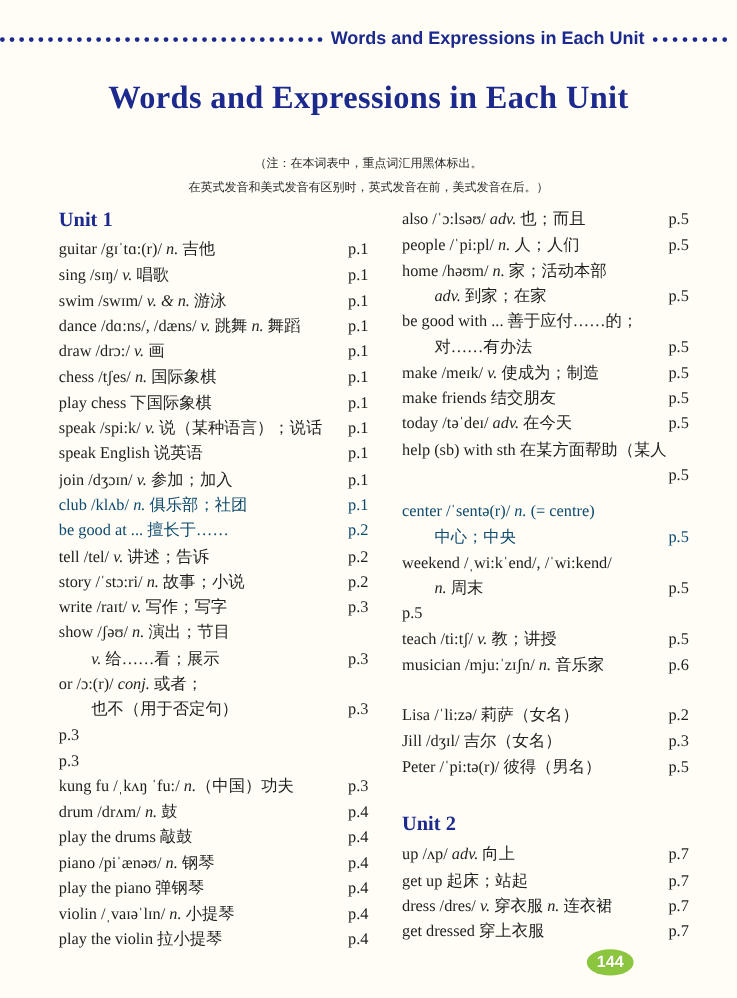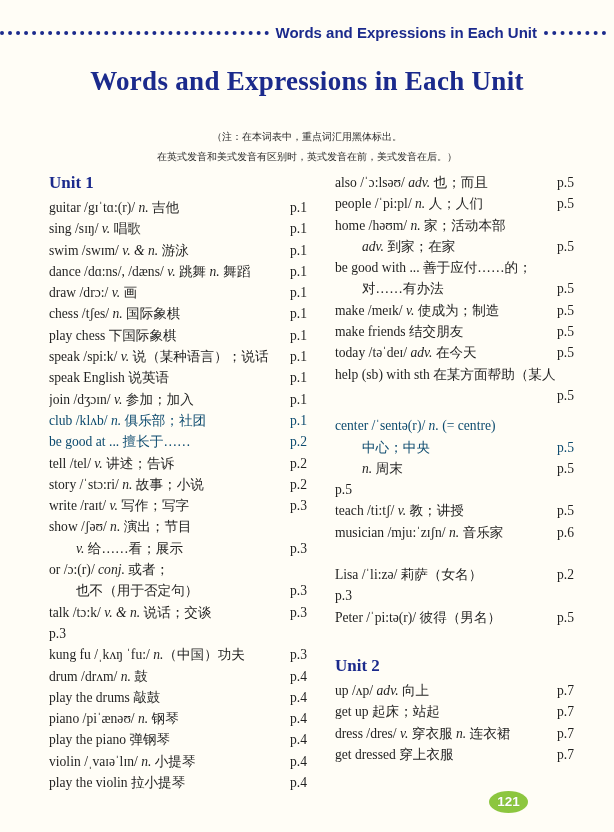--- a/index.html
+++ b/index.html
@@ -189,21 +189,20 @@
             <span class="entry-text"><span class="seg-b">or</span><span class="seg-p"> /ɔ:(r)/ </span><span class="seg-i">conj.</span><span class="seg-p"> 或者；</span></span>
             <span class="page-ref"></span>
           </div>
           <div class="entry-line cont">
             <span class="entry-text"><span class="seg-p">也不（用于否定句）</span></span>
             <span class="page-ref">p.3</span>
           </div>
         </div>
         <div class="entry">
           <div class="entry-line">
-            <span class="entry-text"><span class="seg-b">talk</span><span class="seg-p"> /tɔ:k/ </span><span class="seg-i">v. &amp; n.</span><span class="seg-p"> 说话；交谈</span></span>
             <span class="page-ref">p.3</span>
           </div>
         </div>
         <div class="entry">
           <div class="entry-line">
             <span class="page-ref">p.3</span>
           </div>
         </div>
         <div class="entry">
           <div class="entry-line">
@@ -315,20 +314,24 @@
           <div class="entry-line">
             <span class="entry-text"><span class="seg-b">center</span><span class="seg-p"> /ˈsentə(r)/ </span><span class="seg-i">n.</span><span class="seg-p"> (= centre)</span></span>
             <span class="page-ref"></span>
           </div>
           <div class="entry-line cont">
             <span class="entry-text"><span class="seg-p">中心；中央</span></span>
             <span class="page-ref">p.5</span>
           </div>
         </div>
         <div class="entry">
+          <div class="entry-line">
+            <span class="entry-text"><span class="seg-b">weekend</span><span class="seg-p"> /ˌwi:kˈend/, /ˈwi:kend/</span></span>
+            <span class="page-ref"></span>
+          </div>
           <div class="entry-line cont">
             <span class="entry-text"><span class="seg-i">n.</span><span class="seg-p"> 周末</span></span>
             <span class="page-ref">p.5</span>
           </div>
         </div>
         <div class="entry">
           <div class="entry-line">
             <span class="page-ref">p.5</span>
           </div>
         </div>
@@ -347,20 +350,21 @@
       </div>
       <div class="section gap-sm">
         <div class="entry">
           <div class="entry-line">
             <span class="entry-text"><span class="seg-p">Lisa /ˈli:zə/ 莉萨（女名）</span></span>
             <span class="page-ref">p.2</span>
           </div>
         </div>
         <div class="entry">
           <div class="entry-line">
+            <span class="entry-text"><span class="seg-p">Jill /dʒɪl/ 吉尔（女名）</span></span>
             <span class="page-ref">p.3</span>
           </div>
         </div>
         <div class="entry">
           <div class="entry-line">
             <span class="entry-text"><span class="seg-p">Peter /ˈpi:tə(r)/ 彼得（男名）</span></span>
             <span class="page-ref">p.5</span>
           </div>
         </div>
       </div>
@@ -387,13 +391,13 @@
         <div class="entry">
           <div class="entry-line">
             <span class="entry-text"><span class="seg-p">get dressed 穿上衣服</span></span>
             <span class="page-ref">p.7</span>
           </div>
         </div>
       </div>
     </div>
 </div>
 
-<div class="page-badge">121</div>
+<div class="page-badge">144</div>
 
 </body></html>

